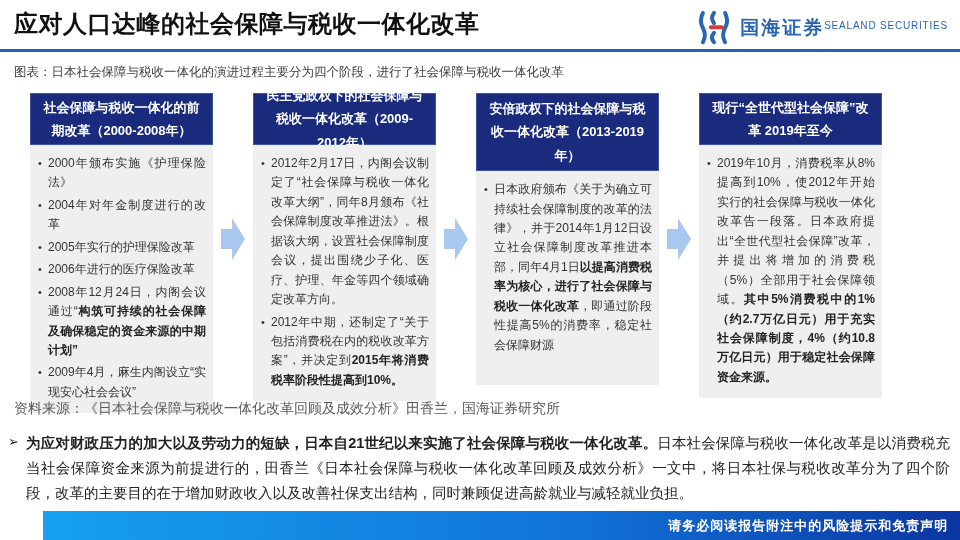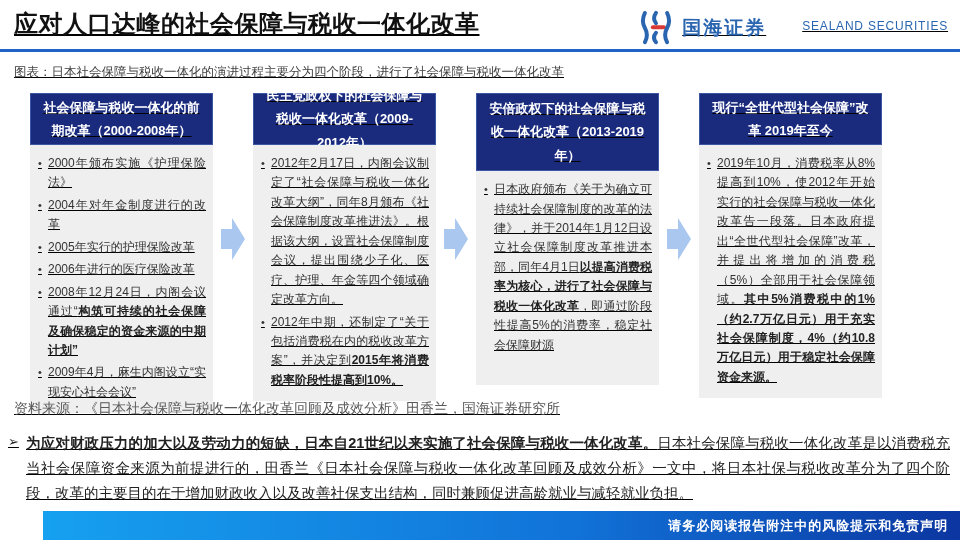--- a/index.html
+++ b/index.html
@@ -3,36 +3,35 @@
 <meta charset="utf-8">
 <style>
   * { margin: 0; padding: 0; box-sizing: border-box; }
   html, body { background: #ffffff; }
   body { font-family: "Liberation Sans", "DejaVu Sans", sans-serif; }
   .page {
     position: relative;
     width: 960px; height: 540px;
     background: #ffffff;
     overflow: hidden;
-    text-decoration: underline;
   }
   
   .header {
     display: flex; justify-content: space-between; align-items: flex-start;
     padding: 7px 12px 0 14px;
   }
   .page-title {
     font-size: 24px; font-weight: bold; color: #111111;
     letter-spacing: 0.5px; line-height: 1.45;
   }
   .logo { display: flex; align-items: center; gap: 7px; margin-top: 2px; }
   .logo-mark { width: 38px; height: 38px; }
   .logo-text { display: flex; flex-direction: row; line-height: 1.1; }
   .logo-cn { font-size: 19px; font-weight: bold; color: #2a66b0; letter-spacing: 2px; }
-  .logo-en { font-size: 12px; color: #2a66b0; letter-spacing: 0.8px; margin-top: 2px; margin-left: 36px; }
+  .logo-en { font-size: 10px; color: #2a66b0; letter-spacing: 0.8px; margin-top: 2px; }
   .title-rule { width: 960px; height: 3px; background: #2063c6; margin-top: 2px; }
   
   .caption {
     margin: 12px 14px 0 14px;
     font-size: 12.5px; color: #3f3f3f;
   }
   
   .stages-row {
     display: flex; align-items: stretch;
     margin: 12px 78px 0 30px;

